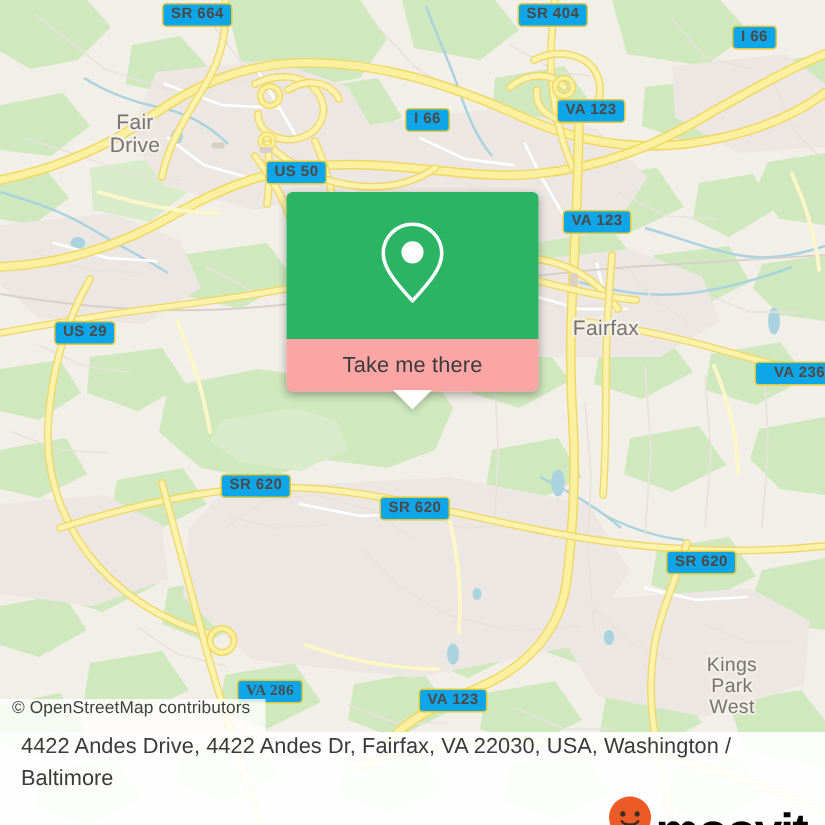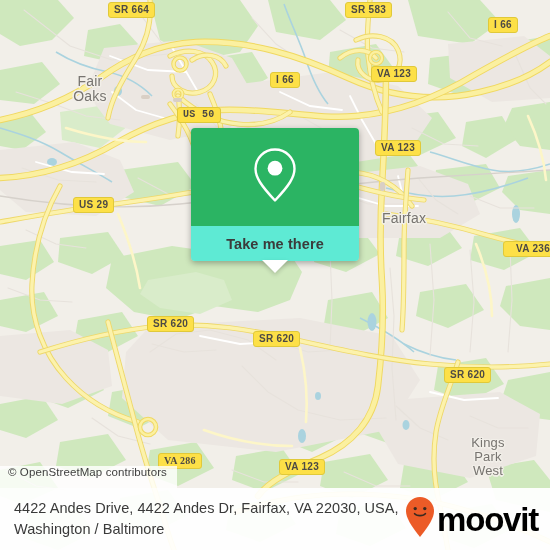--- a/index.html
+++ b/index.html
@@ -56,21 +56,21 @@
       0 1.5px 0 #f2efe9, 0 -1.5px 0 #f2efe9,
       1px 1px 0 #f2efe9, -1px -1px 0 #f2efe9,
       1px -1px 0 #f2efe9, -1px 1px 0 #f2efe9;
     pointer-events: none;
   }
   .place-label.big { font-size: 14px; line-height: 15px; }
 
   
   .shield {
     position: absolute;
-    background: #fde047;
+    background: #0ea5e9;
     border: 1.5px solid #e0c93a;
     border-radius: 3px;
     color: #4d4a45;
     font-family: "Liberation Sans", sans-serif;
     font-size: 10px;
     font-weight: bold;
     letter-spacing: .3px;
     padding: 1px 5px 2px 5px;
     line-height: 11px;
     white-space: nowrap;
@@ -91,27 +91,26 @@
   #popup-top {
     height: 98px;
     background: #2bb463;
     border-radius: 4px 4px 0 0;
     display: flex;
     align-items: center;
     justify-content: center;
   }
   #popup-bottom {
     height: 35px;
-    background: #5eead4;
+    background: #fca5a5;
     border-radius: 0 0 4px 4px;
     display: flex;
     align-items: center;
     justify-content: center;
     position: relative;
-    font-weight: bold;
   }
   #popup-label {
     color: #3b3b3b;
     font-family: "Liberation Sans", sans-serif;
     font-size: 14.5px;
     letter-spacing: .1px;
   }
   #popup-tail {
     position: absolute;
     left: 50%;
@@ -143,23 +142,24 @@
 
   
   #footer {
     position: absolute;
     left: 0;
     top: 488px;
     width: 550px;
     height: 62px;
     background: rgba(255,255,255,0.93);
     display: flex;
-    align-items: center;
+    align-items: flex-end;
     box-sizing: border-box;
     padding: 0 12px 0 14px;
+    flex-direction: column;
   }
   #footer-address {
     flex: 1 1 auto;
     color: #3a3a3a;
     font-family: "Liberation Sans", sans-serif;
     font-size: 14.5px;
     line-height: 21px;
     letter-spacing: .05px;
     padding-right: 4px;
   }
@@ -419,34 +419,34 @@
       <circle cx="376" cy="58" r="6" fill="none" stroke="#f0d860" stroke-width="4.2"></circle>
       <circle cx="376" cy="58" r="6" fill="none" stroke="#fbf0a0" stroke-width="2.4"></circle>
       <circle cx="148" cy="427" r="8" fill="none" stroke="#f0d860" stroke-width="4.6"></circle>
       <circle cx="148" cy="427" r="8" fill="none" stroke="#fbf0a0" stroke-width="2.6"></circle>
       <rect x="173" y="98" width="9" height="4" rx="2" fill="#d9cfc5"></rect>
       <rect x="141" y="95" width="9" height="4" rx="2" fill="#d9cfc5"></rect>
       <rect x="380" y="182" width="5" height="9" rx="2" fill="#d9cfc5"></rect>
     </svg>
 
     <div class="place-label big" style="left:60px; top:74px; width:60px;">Fair
-Oaks</div>
+Drive</div>
     <div class="place-label big" style="left:373px; top:211px; width:62px;">Fairfax</div>
     <div class="place-label" style="left:457px; top:436px; width:62px;">Kings
 Park
 West</div>
 
     <div class="shield" style="left:108px; top:2px;">SR 664</div>
-    <div class="shield" style="left:345px; top:2px;">SR 583</div>
+    <div class="shield" style="left:345px; top:2px;">SR 404</div>
     <div class="shield" style="left:488px; top:17px;">I 66</div>
     <div class="shield" style="left:270px; top:72px;">I 66</div>
     <div class="shield" style="left:371px; top:66px;">VA 123</div>
-    <div class="shield" style="left:177px; top:107px;font-family:Liberation Mono, monospace;">US 50</div>
+    <div class="shield" style="left:177px; top:107px;">US 50</div>
     <div class="shield" style="left:375px; top:140px;">VA 123</div>
-    <div class="shield" style="left:36px;  top:197px;margin-left:37px;">US 29</div>
+    <div class="shield" style="left:36px;  top:214px;">US 29</div>
     <div class="shield" style="left:503px; top:241px;padding-left:12px;">VA 236</div>
     <div class="shield" style="left:147px; top:316px;">SR 620</div>
     <div class="shield" style="left:253px; top:331px;">SR 620</div>
     <div class="shield" style="left:444px; top:367px;">SR 620</div>
     <div class="shield" style="left:158px; top:453px;font-family:Liberation Serif, serif;">VA 286</div>
     <div class="shield" style="left:279px; top:459px;">VA 123</div>
 
     <div id="popup-card">
       <div id="popup-top">
         <span>

